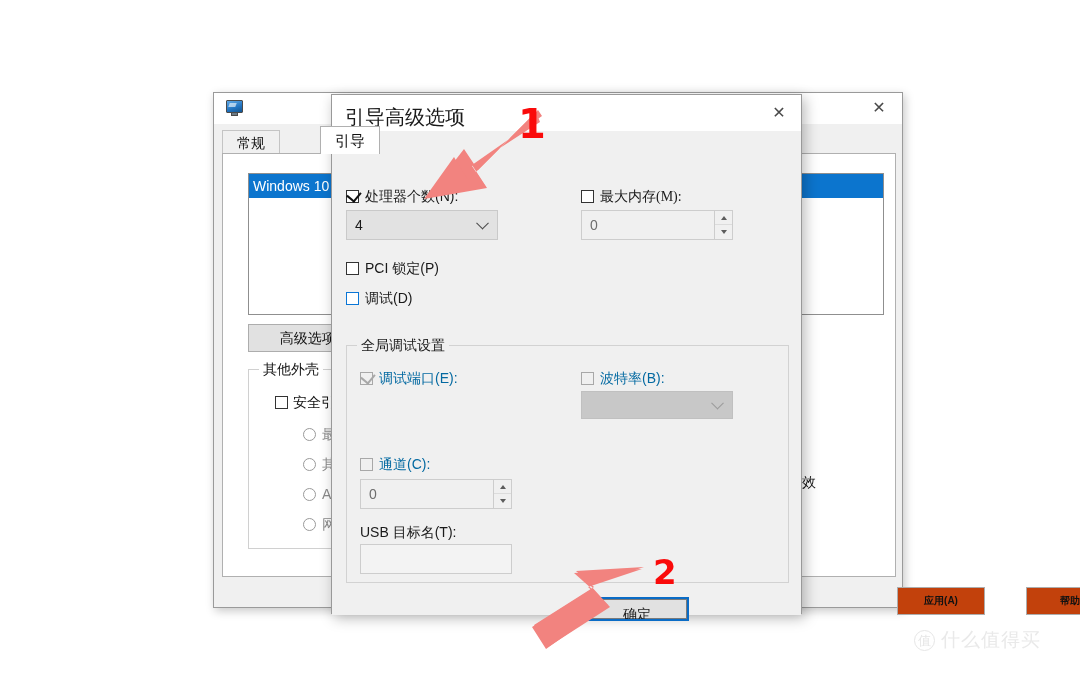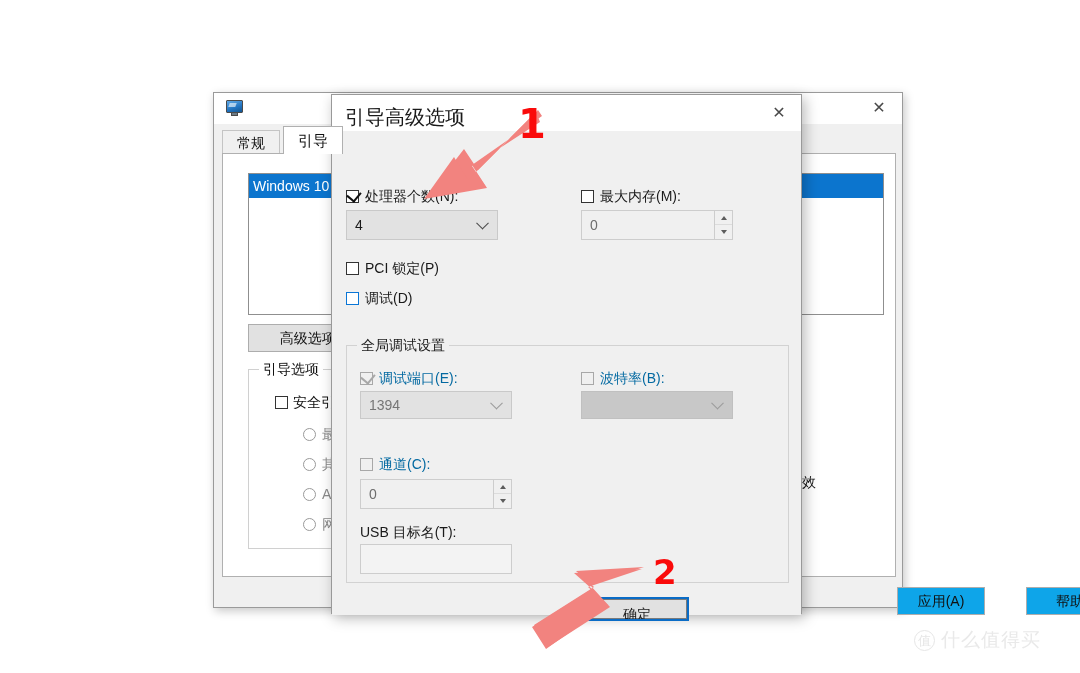--- a/index.html
+++ b/index.html
@@ -99,20 +99,21 @@
     box-sizing: border-box;
   }
   .bg-tab.active {
     top: 0px;
     height: 28px;
     line-height: 27px;
     background: #ffffff;
     border-color: #b0b0b0;
     z-index: 3;
     font-size: 15px;
+    margin-left: 37px;
   }
   #bg-tab-0 { left: 0px; }
   #bg-tab-1 { left: 61px; }
   #bg-tab-2 { left: 127px; }
 
   #bg-tabpanel {
     position: absolute;
     left: 8px; top: 60px;
     width: 674px; height: 424px;
     background: #ffffff;
@@ -206,27 +207,28 @@
   #bg-perm-label {
     position: absolute;
     left: 495px; top: 320px;
     font-size: 14px; color: #111;
     white-space: nowrap;
   }
   .bg-btn {
     position: absolute;
     top: 494px;
     height: 28px;
-    background: #0ea5e9;
+    background: #c2410c;
     border: 1px solid #adadad;
     box-sizing: border-box;
-    font-size: 14px;
+    font-size: 10px;
     line-height: 26px;
     text-align: center;
     color: #111;
+    font-weight: bold;
   }
   #bg-btn-apply { left: 683px; width: 88px; }
   #bg-btn-help  { left: 812px; width: 88px; }
 
   
   #dlg {
     position: absolute;
     left: 331px; top: 94px;
     width: 471px; height: 520px;
     background: #f0f0f0;
@@ -283,21 +285,21 @@
     left: 2px; top: -2px;
     width: 8px; height: 10px;
     border-right: 2px solid #111;
     border-bottom: 2px solid #111;
     transform: rotate(40deg);
   }
   .chk.disabled .tick { border-color: #a8a8a8; }
 
   
   #r-proc-chk  { position: absolute; left: 14px; top: 56px; }
-  #r-mem-chk   { position: absolute; left: 249px; top: 56px; }
+  #r-mem-chk   { position: absolute; left: 249px; top: 56px; font-family: Liberation Serif, serif; }
   #r-pci-chk   { position: absolute; left: 14px; top: 128px; }
   #r-dbg-chk   { position: absolute; left: 14px; top: 158px; }
 
   .combo {
     position: absolute;
     background: #e2e2e2;
     border: 1px solid #c9c9c9;
     box-sizing: border-box;
   }
   .combo .val {
@@ -487,21 +489,21 @@
 
     <div id="bg-tabpanel">
 
       <div id="bg-bootlist">
         <div id="bg-bootlist-sel">Windows 10 (C:\Windows) : 当前 OS; 默认 OS</div>
       </div>
 
       <div id="bg-adv-btn">高级选项(V)...</div>
 
       <div id="bg-boot-group">
-        <div id="bg-boot-group-legend">引导选项</div>
+        <div id="bg-boot-group-legend">其他外壳</div>
 
         <div class="bg-chk-row" style="left:26px; top:24px;">
           <span class="bg-box"></span><span>安全引导(F)</span>
         </div>
         <div class="bg-chk-row bg-dim" style="left:54px; top:56px;">
           <span class="bg-radio"></span><span>最小(M)</span>
         </div>
         <div class="bg-chk-row bg-dim" style="left:54px; top:86px;">
           <span class="bg-radio"></span><span>其他外壳(A)</span>
         </div>
@@ -557,24 +559,20 @@
         <span class="chk focus-blue"></span><span class="lbl">调试(D)</span>
       </div>
 
       <div id="grp-debug">
         <div id="grp-debug-legend">全局调试设置</div>
       </div>
 
       <div id="lbl-port">
         <span class="chk disabled"><span class="tick"></span></span><span class="lbl disabled">调试端口(E):</span>
       </div>
-      <div class="combo" id="combo-port">
-        <span class="val disabled">1394</span>
-        <span class="chev disabled"></span>
-      </div>
 
       <div id="lbl-baud">
         <span class="chk disabled"></span><span class="lbl disabled">波特率(B):</span>
       </div>
       <div class="combo" id="combo-baud">
         <span class="val disabled"></span>
         <span class="chev disabled"></span>
       </div>
 
       <div id="lbl-chan">

